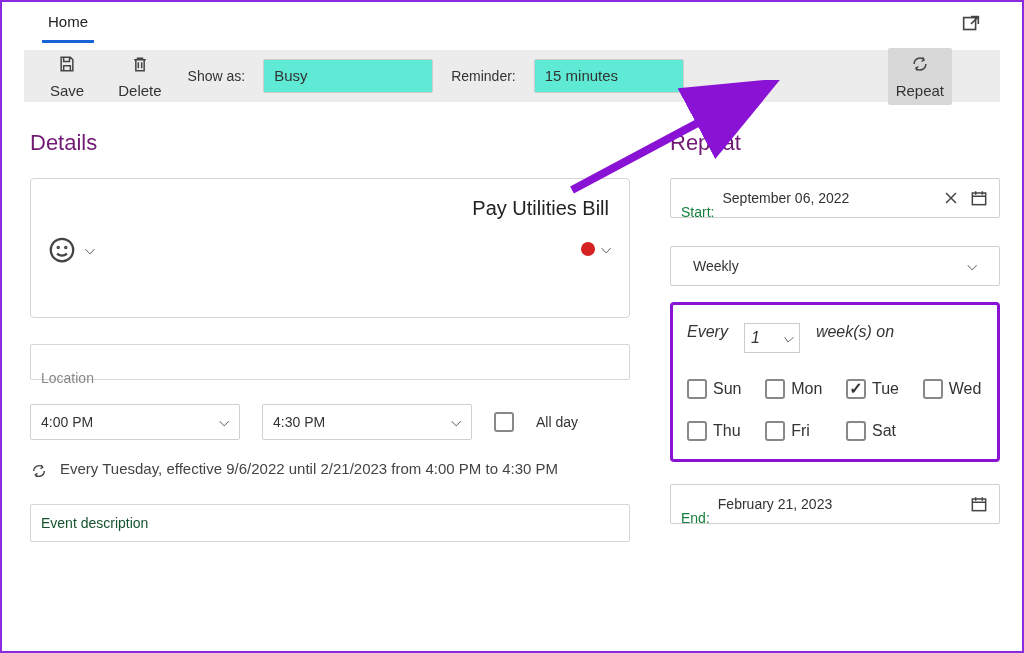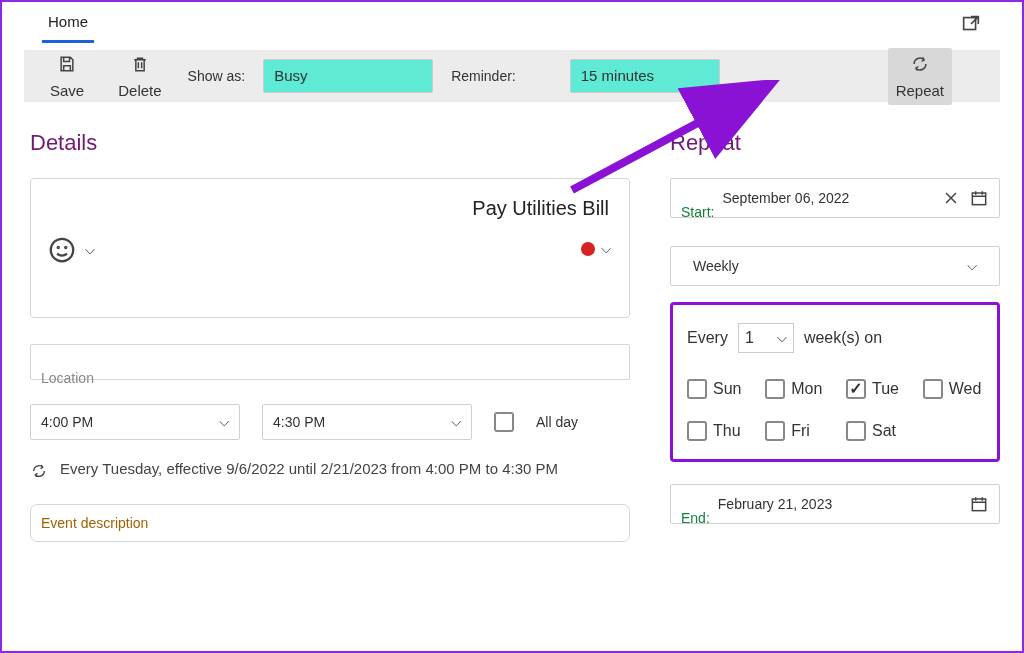--- a/index.html
+++ b/index.html
@@ -57,21 +57,21 @@
   .select-box {
     background: #5eead4;
     border: 1px solid #ccc;
     border-radius: 2px;
     height: 34px;
     line-height: 32px;
     padding: 0 10px;
     font-size: 15px;
   }
   .showas-select { width: 170px; }
-  .reminder-select { width: 150px; margin-left: 36px; }
+  .reminder-select { width: 150px; }
   .spacer-grow { flex: 1; }
   .lock { padding: 6px; }
   .content {
     display: flex;
     padding: 20px 22px 0 22px;
     gap: 40px;
   }
   .left { flex: 1; min-width: 0; padding-left: 6px;}
   .right { width: 330px; }
   h2 {
@@ -162,25 +162,25 @@
     display: flex;
     align-items: flex-start;
     gap: 12px;
     margin-top: 20px;
     color: #444;
     font-size: 15px;
   }
   .recurrence svg { width: 18px; height: 18px; flex: none; margin-top: 2px;}
   .desc {
     border: 1px solid #d6d6d6;
-    border-radius: 7px;
+    border-radius: 2px;
     height: 38px;
     line-height: 36px;
     padding: 0 10px;
-    color: #a16207;
+    color: #14532d;
     margin-top: 24px;
   }
   .date-row {
     border: 1px solid #d0d0d0;
     border-radius: 2px;
     height: 40px;
     display: flex;
     align-items: center;
     padding: 0 10px;
     gap: 8px;
@@ -199,23 +199,24 @@
     margin-top: 28px;
   }
   .weekly-box {
     border: 3px solid #8a12d4;
     border-radius: 4px;
     margin-top: 16px;
     padding: 18px 14px 18px 14px;
   }
   .every-row {
     display: flex;
-    align-items: center;
-    gap: 10px;
+    align-items: flex-start;
+    gap: 16px;
     font-size: 16px;
+    font-style: italic;
   }
   .num-sel {
     border: 1px solid #ccc;
     width: 56px;
     height: 30px;
     padding: 0 6px;
     display: flex;
     align-items: center;
     justify-content: space-between;
   }

